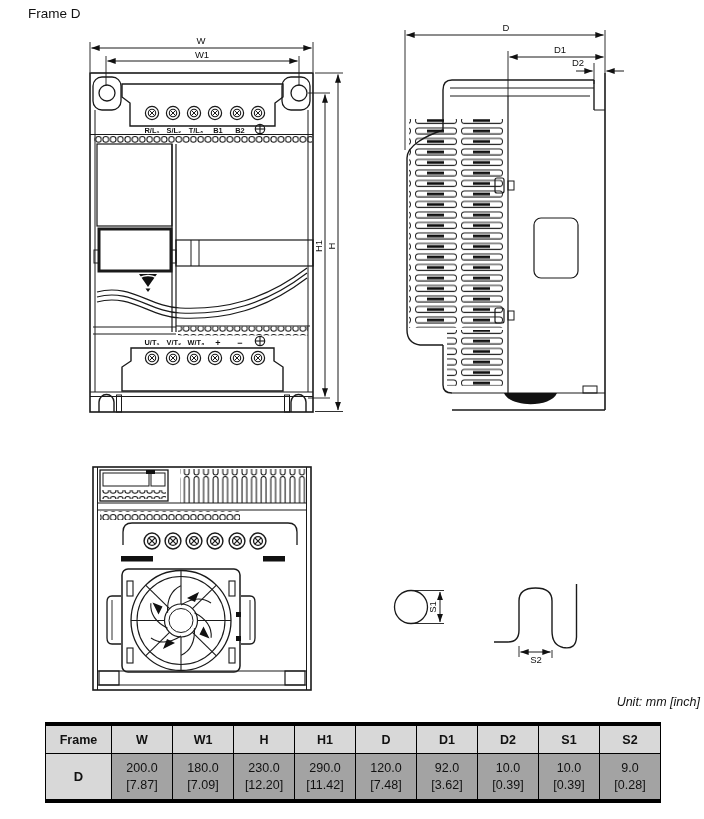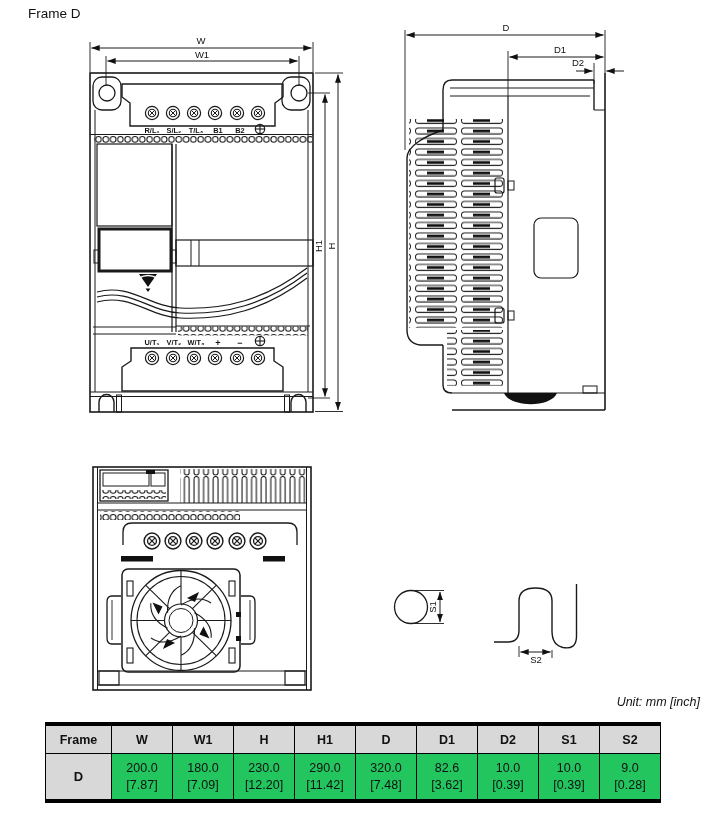--- a/index.html
+++ b/index.html
@@ -11,21 +11,21 @@
   svg .ln{stroke:#1a1a1a;fill:none;}
   svg .fl{fill:#111;stroke:none;}
   svg text{fill:#111;stroke:none;font-family:"Liberation Sans",sans-serif;}
   svg .dim{font-size:9.5px;}
   svg .term{font-size:7.4px;font-weight:bold;}
   #dim-table{position:absolute;left:45px;top:722px;border-collapse:collapse;
              border-top:4px solid #000;border-bottom:4px solid #000;table-layout:fixed;border-radius:9px;}
   #dim-table th,#dim-table td{border:1.6px solid #000;text-align:center;vertical-align:middle;
              font-size:12.5px;padding:0;}
   #dim-table th{background:#d8d8d8;height:27px;font-weight:bold;}
-  #dim-table td{height:45px;line-height:17px;background:#22c55e;}
+  #dim-table td{height:45px;line-height:17px;background:#a3a3a3;}
   #dim-table td.framecol{background:#d8d8d8;font-weight:bold;font-size:13px;}
   .w-frame{width:66px}.w-col{width:61px}
 </style>
 </head>
 <body>
 <div id="page">
 
 <div id="title">Frame D</div>
 
 <svg id="drawing" width="704" height="705" viewBox="0 0 704 705">
@@ -346,25 +346,25 @@
           </td>
       <td>
             <div>230.0</div>
             <div>[12.20]</div>
           </td>
       <td>
             <div>290.0</div>
             <div>[11.42]</div>
           </td>
       <td>
-            <div>320.0</div>
+            <div>120.0</div>
             <div>[7.48]</div>
           </td>
       <td>
-            <div>82.6</div>
+            <div>92.0</div>
             <div>[3.62]</div>
           </td>
       <td>
             <div>10.0</div>
             <div>[0.39]</div>
           </td>
       <td>
             <div>10.0</div>
             <div>[0.39]</div>
           </td>

